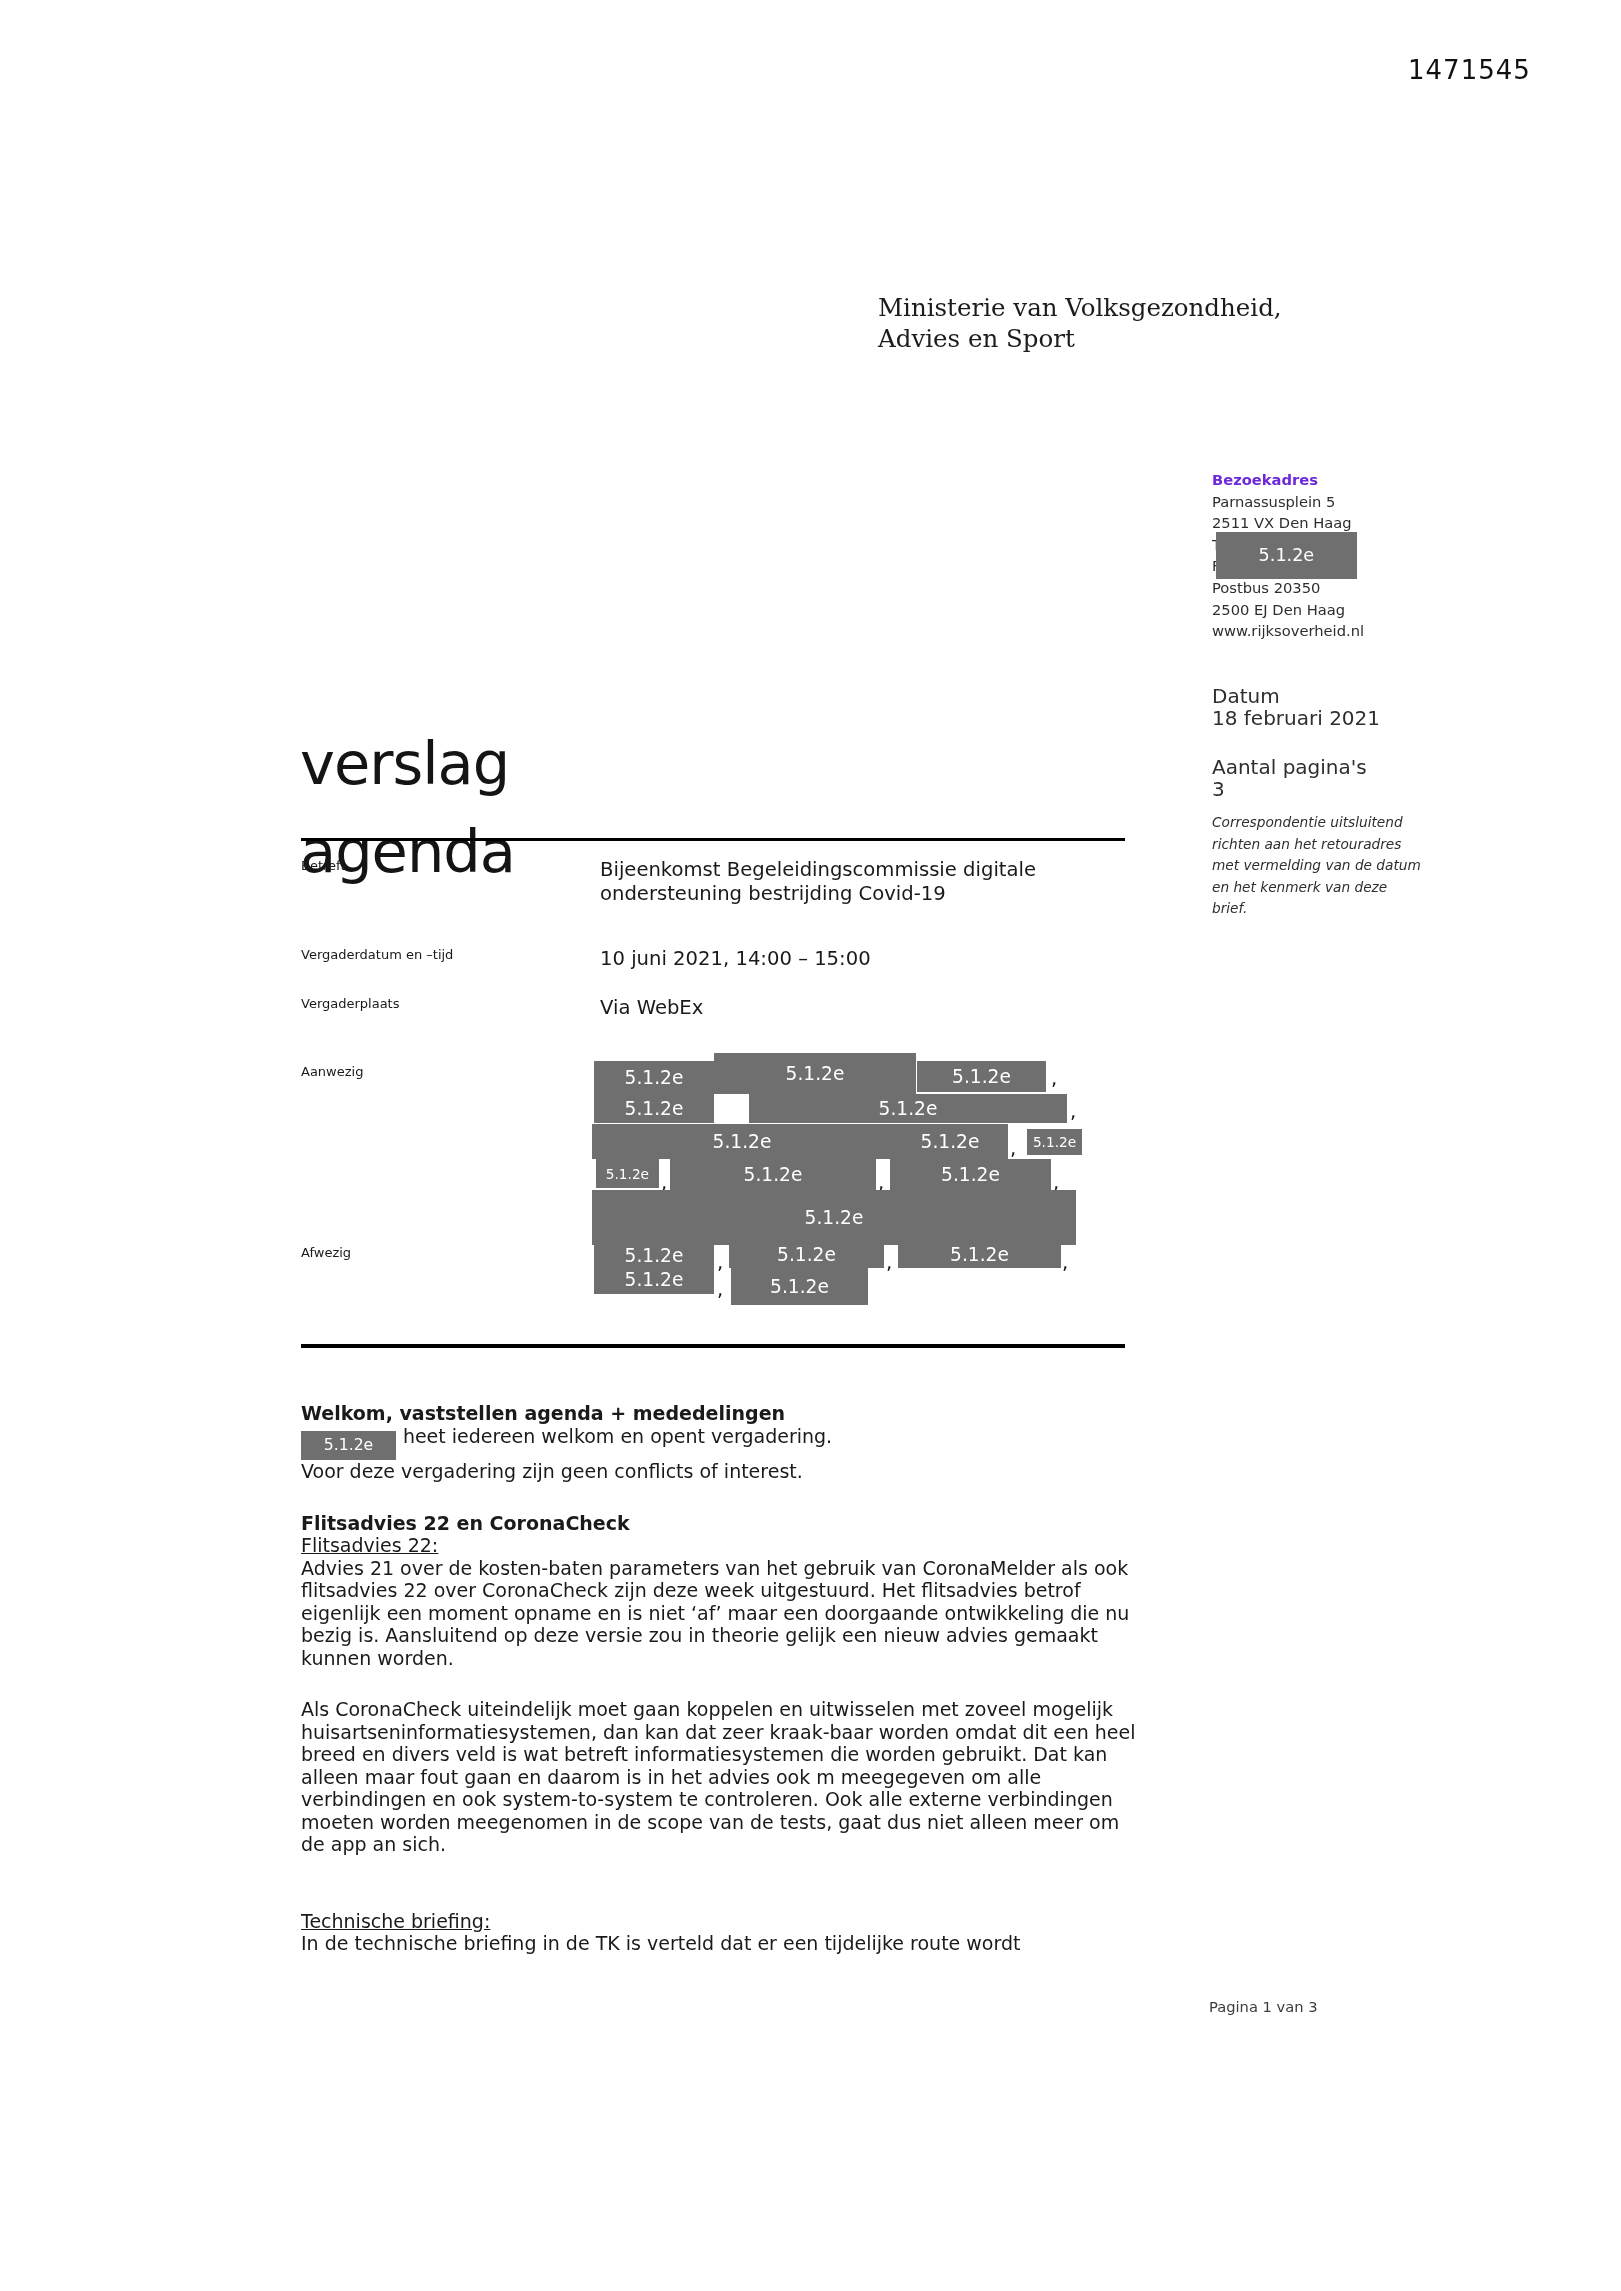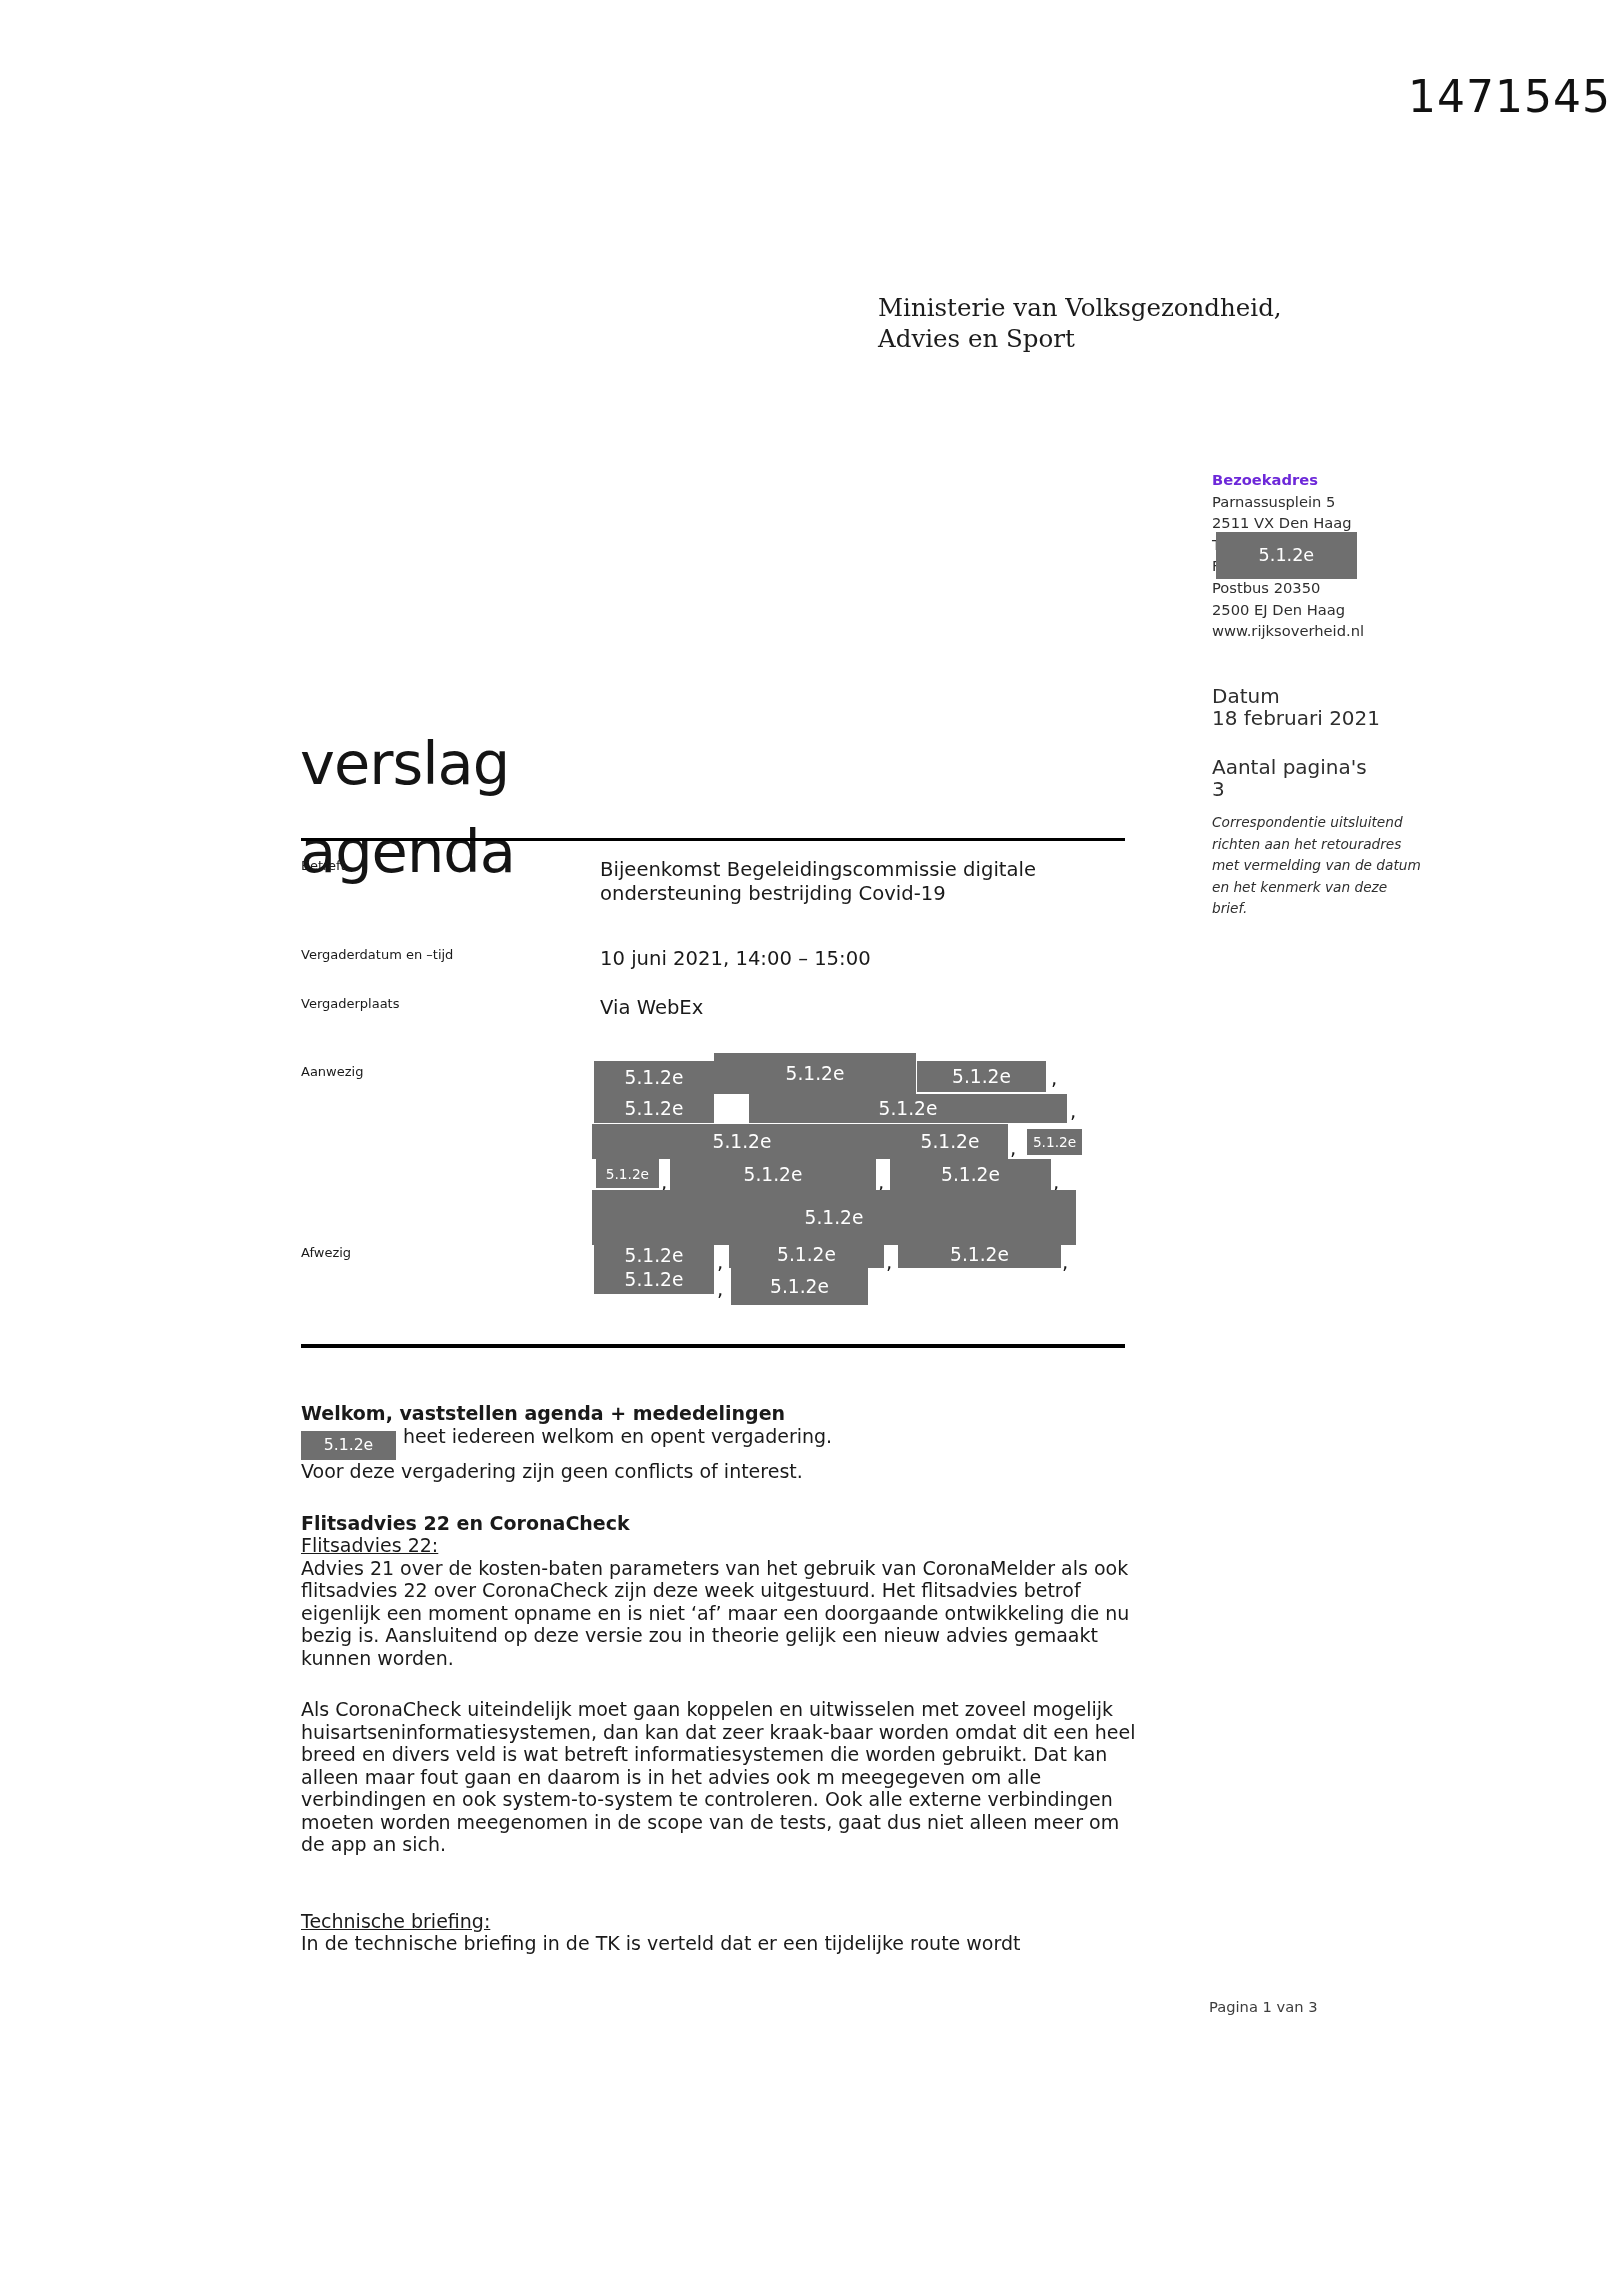--- a/index.html
+++ b/index.html
@@ -1,18 +1,18 @@
 <!DOCTYPE html>
 <html><head>
 <meta charset="utf-8">
 <style>
   html,body{margin:0;padding:0;background:#ffffff;}
   .page{position:relative;width:1621px;height:2292px;background:#fff;overflow:hidden;
         font-family:"DejaVu Sans","Liberation Sans",sans-serif;color:#1a1a1a;}
-  .doc-number{position:absolute;left:1408px;top:71px;font-size:44px;letter-spacing:1px;color:#111;}
+  .doc-number{position:absolute;left:1408px;top:55px;font-size:26px;letter-spacing:1px;color:#111;}
   .ministry{position:absolute;left:878px;top:272px;font-family:"DejaVu Serif","Liberation Serif",serif;
             font-size:24.5px;line-height:31px;color:#1c1c1c;margin-top:20px;}
   
   .sidebar{position:absolute;left:1212px;top:469px;width:216px;font-size:14.7px;line-height:21.6px;color:#2e2e2e;}
   .sidebar .sb-b{font-weight:bold;color:#6d28d9;}
   .redaction{background:#6f6f6f;color:#ffffff;display:flex;align-items:center;justify-content:center;}
   .sb-red{position:absolute;left:3.9px;top:63px;width:141px;height:47px;font-size:17.6px;}
   .sb-block{position:absolute;left:1212px;width:216px;font-size:20px;line-height:21.6px;color:#2e2e2e;}
   .sb-note{position:absolute;left:1212px;top:812px;width:211px;font-size:13.7px;line-height:21.6px;
            font-style:italic;color:#2e2e2e;}

